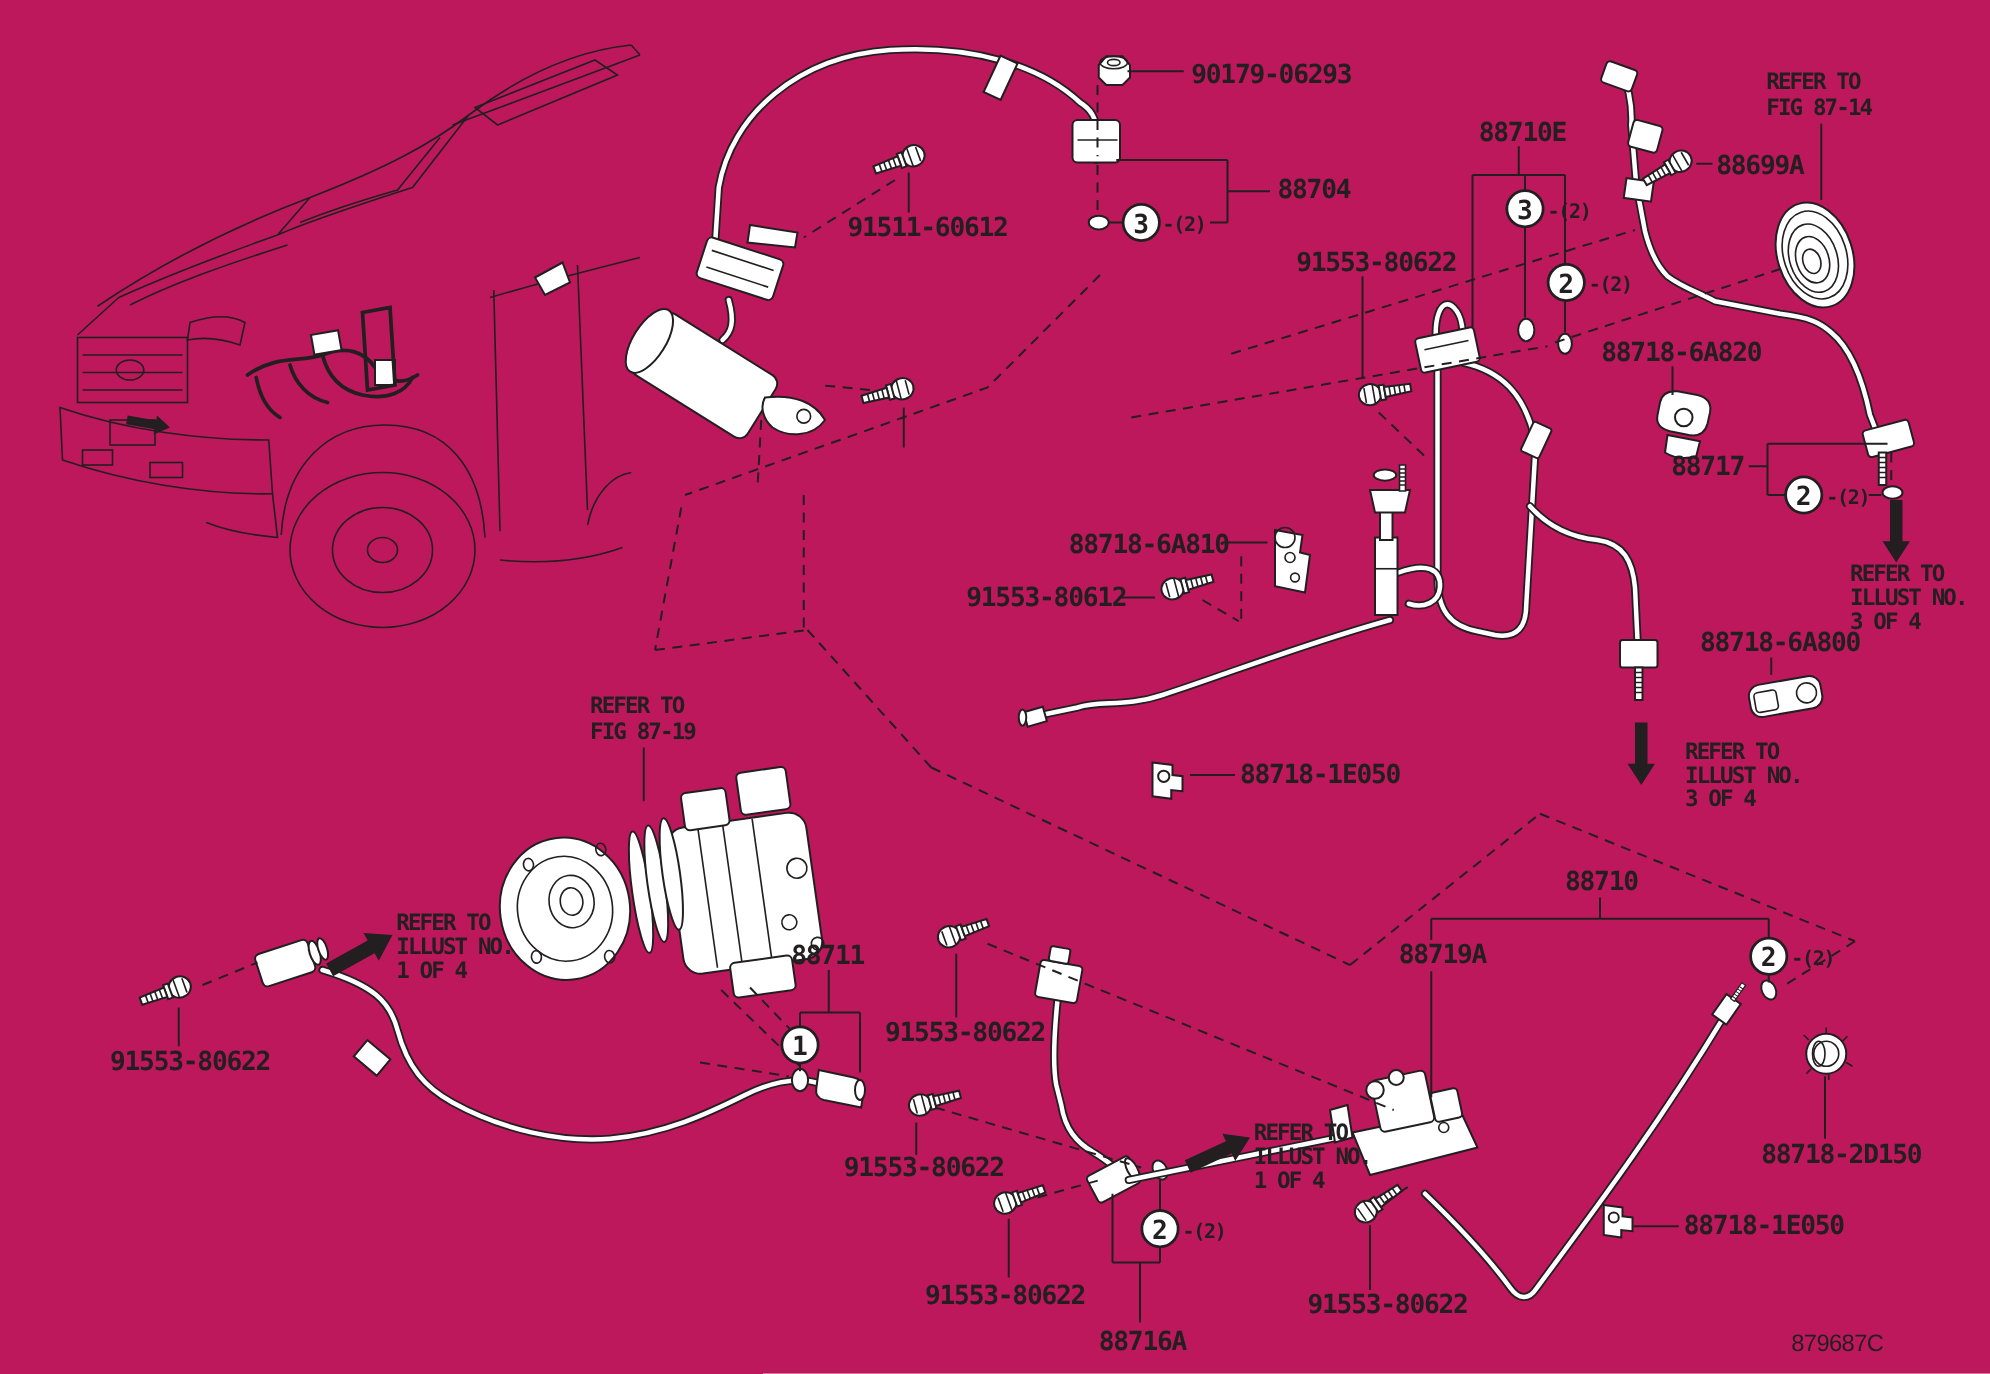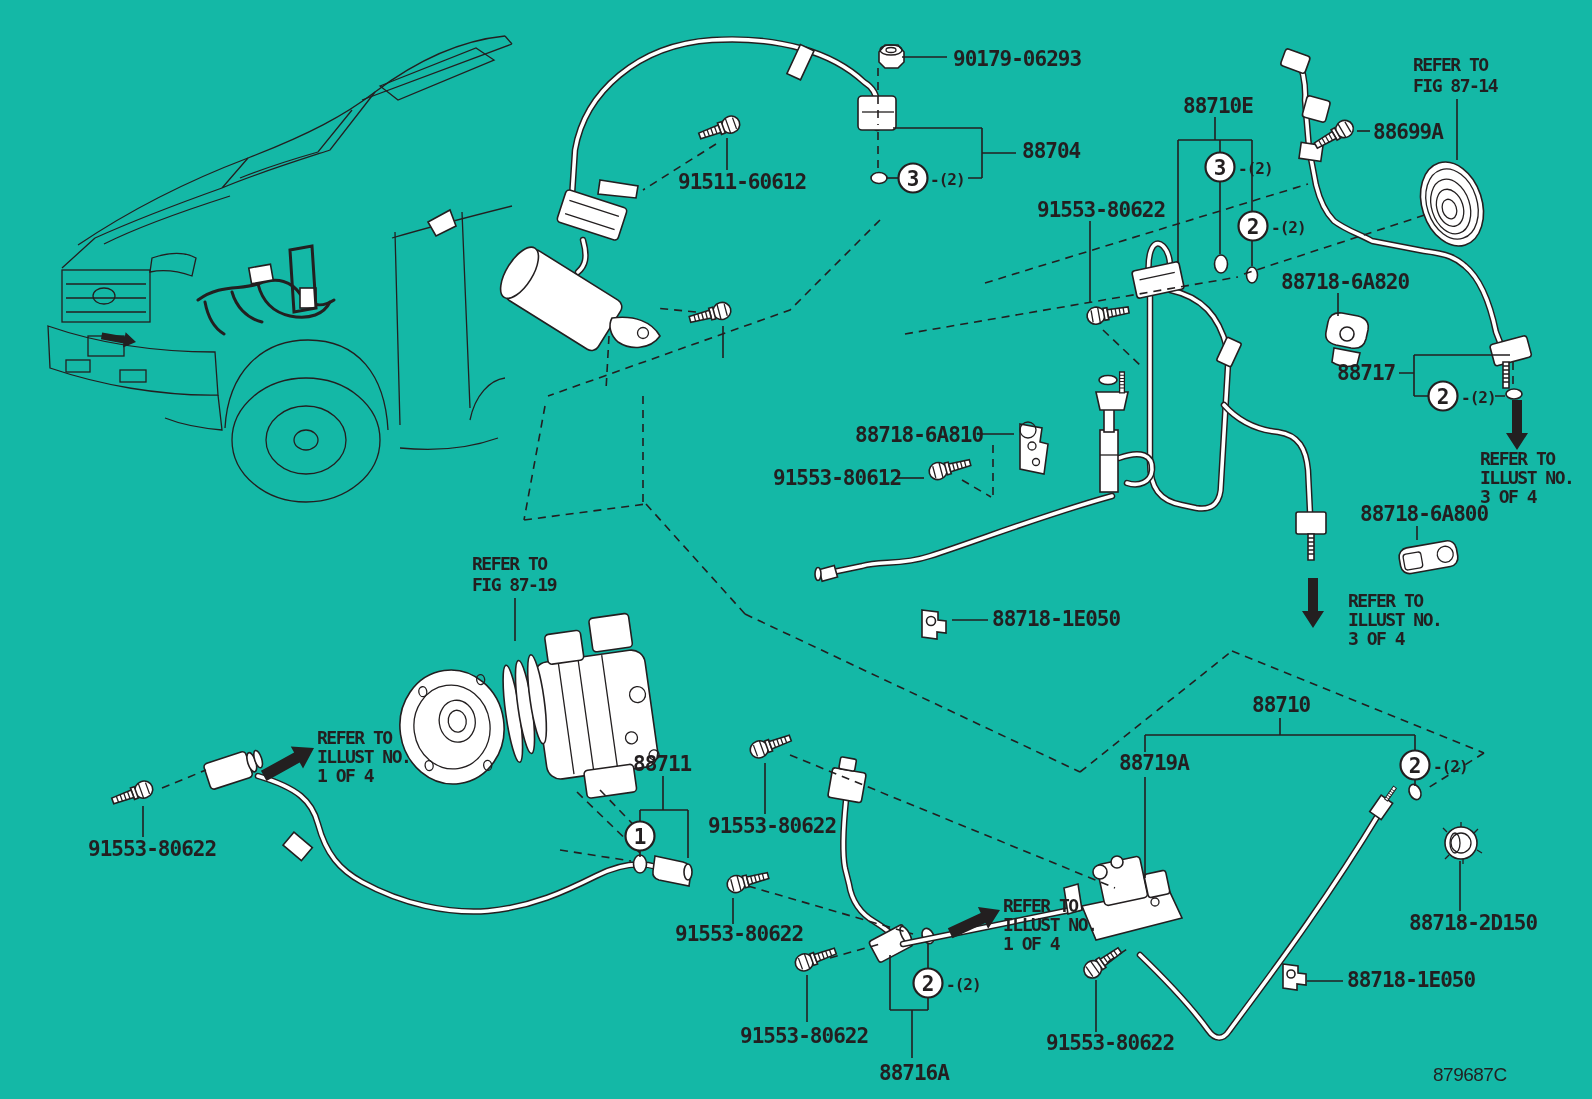--- a/index.html
+++ b/index.html
@@ -1,16 +1,16 @@
 <!DOCTYPE html>
 <html><head>
 <meta charset="utf-8">
 <style>
   html,body{margin:0;padding:0;background:#ffffff;}
-  .stage{position:relative;width:1592px;height:1099px;background:#14b8a6;overflow:hidden;
+  .stage{position:relative;width:1592px;height:1099px;background:#be185d;overflow:hidden;
          font-family:"DejaVu Sans Mono",monospace;}
   svg{display:block}
   
   .po{fill:none;stroke:#231f20;stroke-width:6.5;stroke-linecap:round;stroke-linejoin:round}
   .pi{fill:none;stroke:#ffffff;stroke-width:3.6;stroke-linecap:round;stroke-linejoin:round}
   .ln{fill:none;stroke:#231f20;stroke-width:1.6}
   .th{fill:none;stroke:#231f20;stroke-width:1.3}
   .dsh{fill:none;stroke:#231f20;stroke-width:1.6;stroke-dasharray:8 6}
   .pt{fill:#ffffff;stroke:#231f20;stroke-width:1.6}
   .blk{fill:#231f20;stroke:none}

